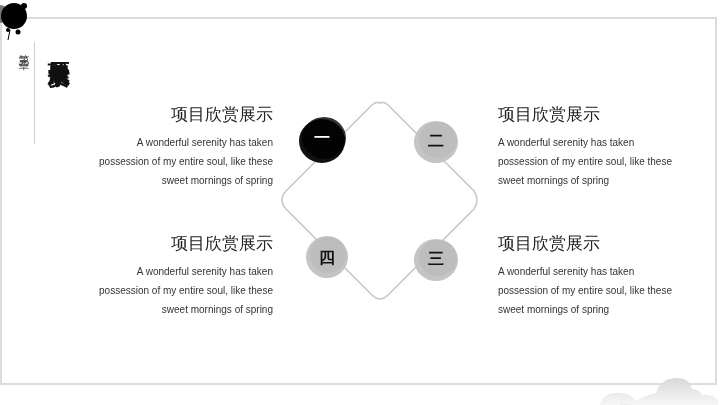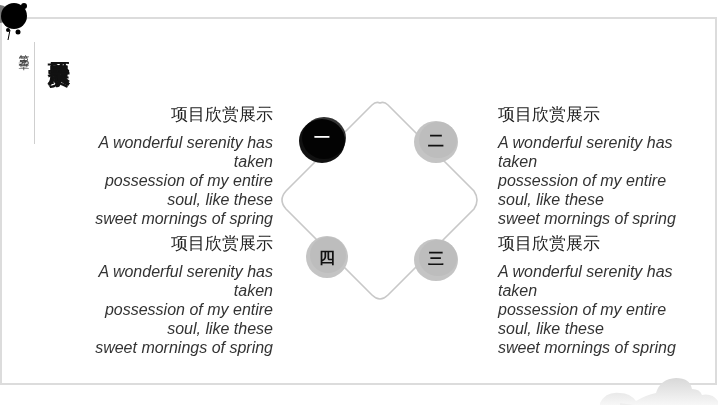--- a/index.html
+++ b/index.html
@@ -20,21 +20,21 @@
   .chapter-rule { position: absolute; left: 34px; top: 42px; width: 1px; height: 102px; background: #cfcfcf; }
   .title-vert {
     position: absolute; left: 46px; top: 44px; width: 26px;
     font-family: "DejaVu Serif", serif; font-weight: bold; font-size: 22px; line-height: 24px;
     color: #111; writing-mode: vertical-rl; letter-spacing: 1px;
   }
   .block { position: absolute; width: 200px; }
   .block.left { text-align: right; }
   .block.right { text-align: left; }
   .block .heading { font-size: 17px; color: #222; line-height: 22px; margin-bottom: 7px; }
-  .block .desc { font-size: 16px; color: #333; line-height: 19px; font-style: italic; }
+  .block .desc { font-size: 10px; color: #333; line-height: 19px; }
   .diagram { position: absolute; left: 270px; top: 90px; width: 220px; height: 220px; }
   .node-label {
     position: absolute; font-family: "DejaVu Serif", serif; font-weight: bold;
     font-size: 16px; width: 40px; text-align: center;
   }
   .cloud { position: absolute; right: 0; bottom: 0; width: 160px; height: 60px; }
 </style>
 </head>
 <body>
 

